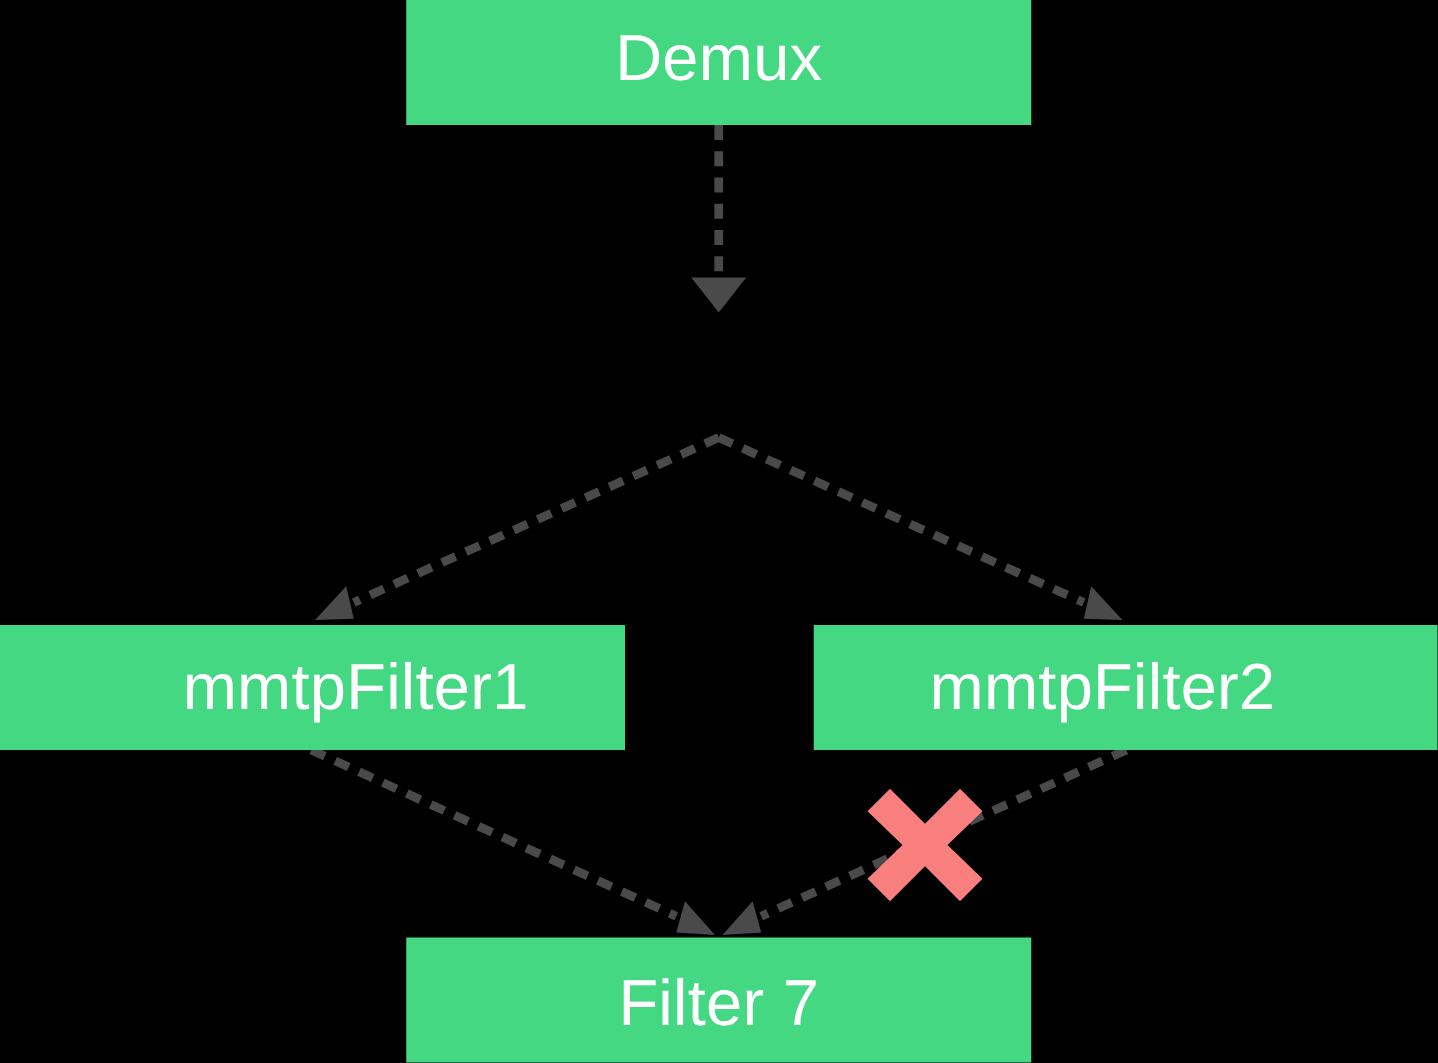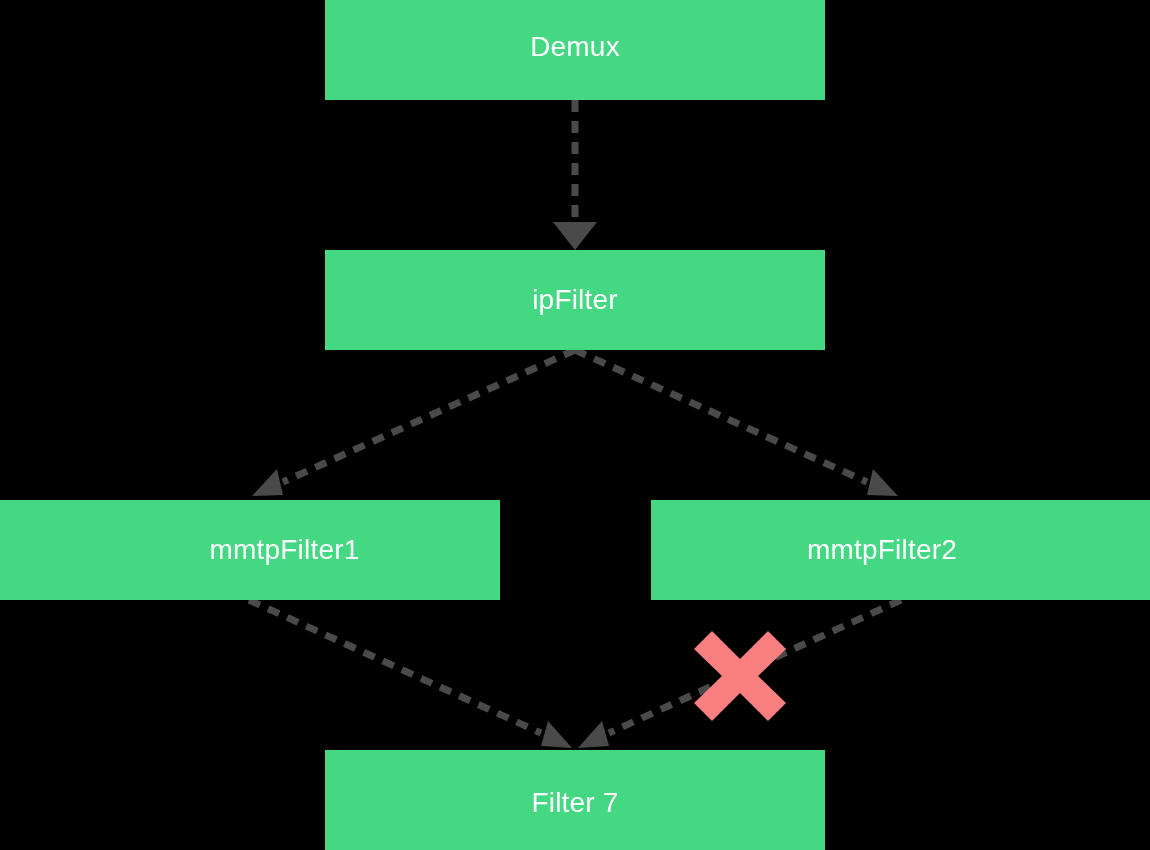--- a/index.html
+++ b/index.html
@@ -33,21 +33,21 @@
     position: absolute;
     background: #44d883;
     display: flex;
     align-items: center;
     justify-content: center;
     box-sizing: border-box;
   }
   .node-label {
     color: #ffffff;
     font-family: "Liberation Sans", sans-serif;
-    font-size: 28px;
+    font-size: 52px;
     font-weight: 400;
     line-height: 1;
     letter-spacing: 0.2px;
     white-space: nowrap;
     user-select: none;
   }
   
   #node-demux       { left: 325px; top: -6px;  width: 500px; height: 106px; }
   #node-ipfilter    { left: 325px; top: 250px; width: 500px; height: 100px; }
   #node-mmtpfilter1 { left: -38px; top: 500px; width: 538px; height: 100px; }
@@ -99,23 +99,20 @@
   </svg>
 
   <svg class="cross-marker" viewBox="0 0 92 90" width="92" height="90" xmlns="http://www.w3.org/2000/svg">
     <polygon points="18,0 46,28 74,0 92,18 64,45 92,72 74,90 46,62 18,90 0,72 28,45 0,18" fill="#fa8080"></polygon>
   </svg>
 
   <div class="node" id="node-demux">
     <span class="node-label">Demux</span>
   </div>
 
-  <div class="node" id="node-ipfilter">
-    <span class="node-label">ipFilter</span>
-  </div>
 
   <div class="node" id="node-mmtpfilter1">
     <span class="node-label">mmtpFilter1</span>
   </div>
 
   <div class="node" id="node-mmtpfilter2">
     <span class="node-label">mmtpFilter2</span>
   </div>
 
   <div class="node" id="node-filter4">

